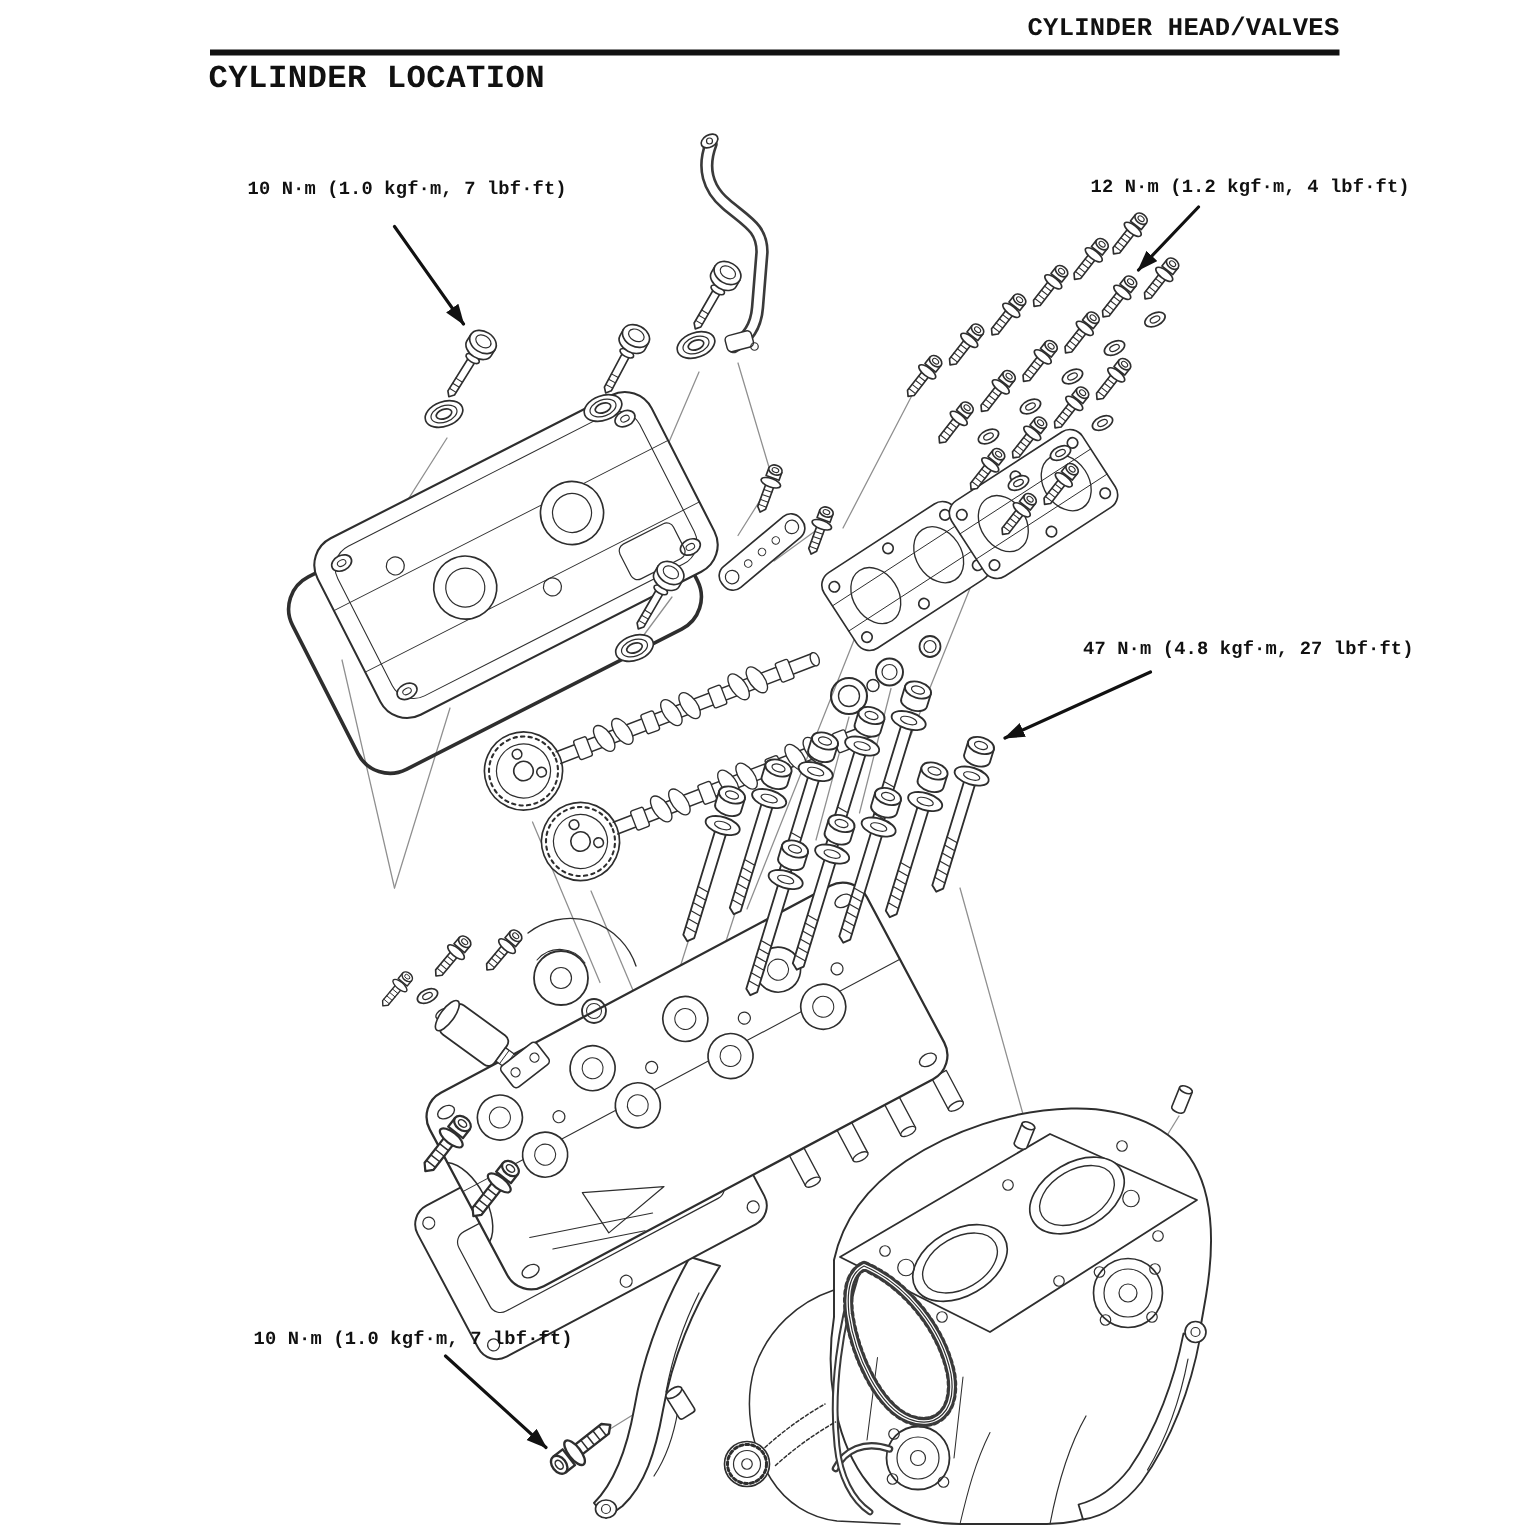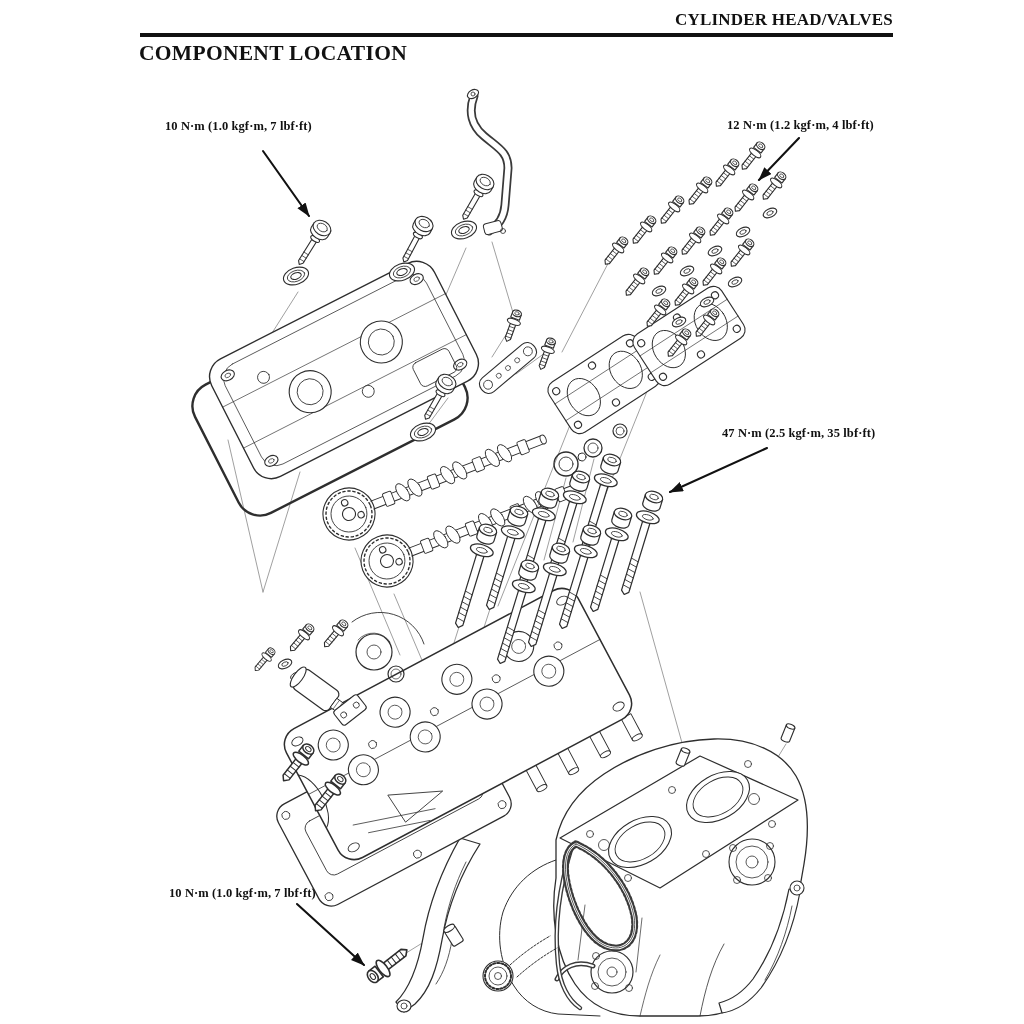--- a/index.html
+++ b/index.html
@@ -1,32 +1,32 @@
 <!DOCTYPE html>
 <html><head>
 <meta charset="utf-8">
 <style>
   html,body{margin:0;padding:0;background:#fff;}
   .page{position:relative;width:1024px;height:1024px;background:#ffffff;
-        font-family:Liberation Serif, serif;color:#111;overflow:hidden;}
+        font-family:Liberation Mono, monospace;color:#111;overflow:hidden;}
   .header-text{position:absolute;top:10px;right:131px;font-size:17px;font-weight:700;letter-spacing:.2px;}
   .header-rule{position:absolute;left:140px;top:33px;width:753px;height:4px;background:#111;}
   .page-title{position:absolute;left:139px;top:41px;font-size:21.5px;font-weight:700;letter-spacing:.3px;}
   .diagram{position:absolute;left:0;top:0;width:1024px;height:852px;text-align:center;}
   svg.art{position:absolute;left:0;top:0;}
   .torque-label{position:absolute;font-size:12.5px;font-weight:700;white-space:nowrap;letter-spacing:.1px;color:#111;}
 </style>
 </head>
 <body>
 
 <div class="page">
 
   <span class="header-text">CYLINDER HEAD/VALVES</span>
   <div class="header-rule"></div>
-  <div class="page-title">COMPONENT LOCATION</div>
+  <div class="page-title">CYLINDER LOCATION</div>
 
   <div class="diagram">
 
     <svg class="art" width="1024" height="1024" viewBox="0 0 1024 1024">
       <defs>
         <marker id="ah" markerUnits="userSpaceOnUse" markerWidth="16" markerHeight="12" refX="13" refY="5" orient="auto">
           <path d="M0,0 L14,5 L0,10 Z" fill="#111" stroke="none"></path>
         </marker>
 
         <g id="boltS">
@@ -426,16 +426,16 @@
           <path d="M263,151 L309,216" marker-end="url(#ah)"></path>
           <path d="M799,138 L759,180" marker-end="url(#ah)"></path>
           <path d="M767,448 L670,492" marker-end="url(#ah)"></path>
           <path d="M297,904 L364,965" marker-end="url(#ah)"></path>
         </g>
       </g>
     </svg>
 
     <div class="torque-label" style="left:165px;top:119px">10 N·m (1.0 kgf·m, 7 lbf·ft)</div>
     <div class="torque-label" style="left:727px;top:118px">12 N·m (1.2 kgf·m, 4 lbf·ft)</div>
-    <div class="torque-label" style="left:722px;top:426px">47 N·m (2.5 kgf·m, 35 lbf·ft)</div>
+    <div class="torque-label" style="left:722px;top:426px">47 N·m (4.8 kgf·m, 27 lbf·ft)</div>
     <div class="torque-label" style="left:169px;top:886px">10 N·m (1.0 kgf·m, 7 lbf·ft)</div>
   </div>
 </div>
 
 </body></html>

